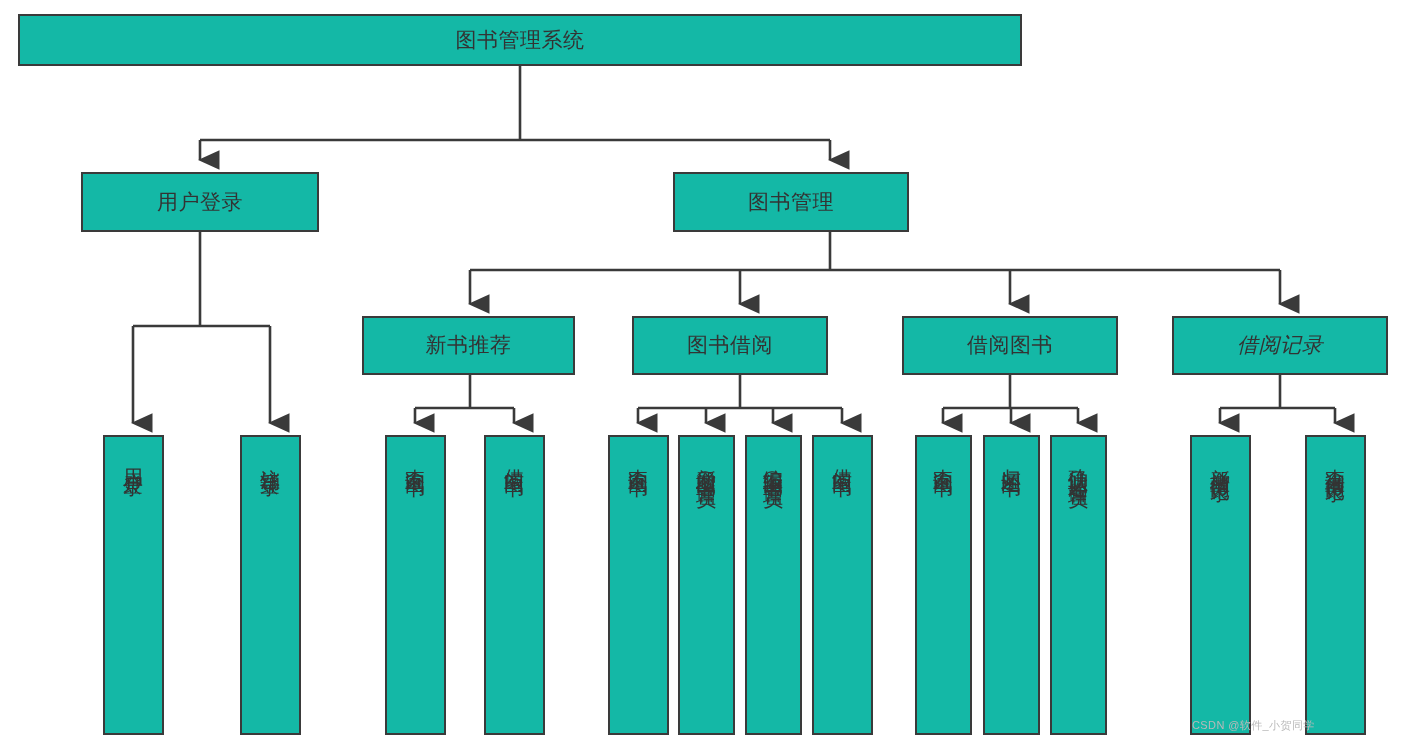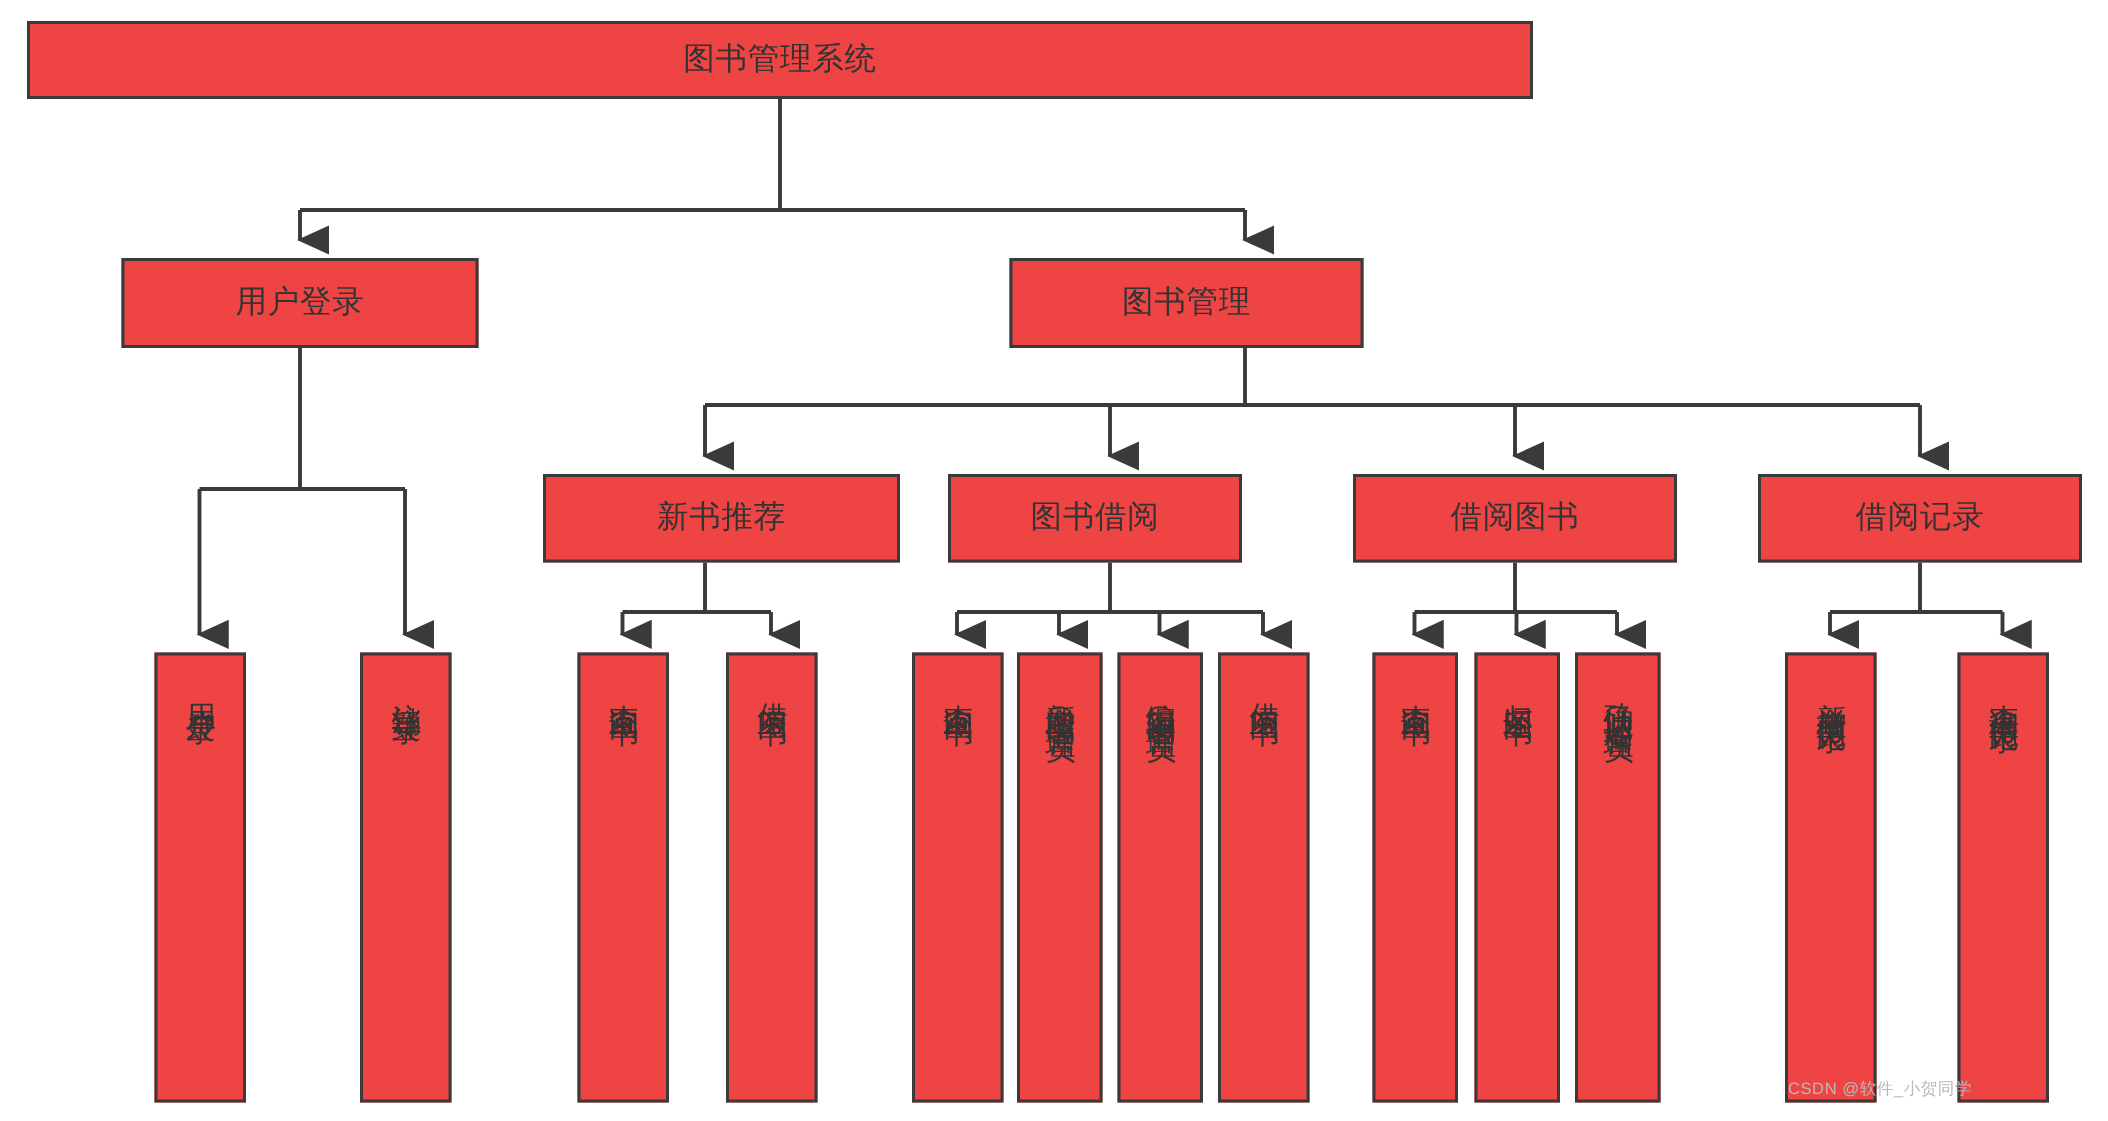--- a/index.html
+++ b/index.html
@@ -23,21 +23,21 @@
     left: 0;
     top: 0;
     width: 1405px;
     height: 747px;
     pointer-events: none;
   }
   .node {
     position: absolute;
     box-sizing: border-box;
     border: 2.5px solid #3a3a3a;
-    background: #ef4444;
+    background: #14b8a6;
     display: flex;
     align-items: center;
     justify-content: center;
     color: #2b2b2b;
     z-index: 2;
   }
   .node .lbl {
     display: block;
     text-align: center;
     line-height: 1.16;
@@ -129,30 +129,30 @@
     <span class="lbl">图书管理系统</span>
   </div>
 
   <div class="node h" id="n-l2-0" style="left: 81px; top: 172px; width: 238px; height: 60px;">
     <span class="lbl">用户登录</span>
   </div>
   <div class="node h" id="n-l2-1" style="left: 673px; top: 172px; width: 236px; height: 60px;">
     <span class="lbl">图书管理</span>
   </div>
 
-  <div class="node h" id="n-l3-0" style="left: 362px; top: 316px; width: 238px; height: 59px;">
+  <div class="node h" id="n-l3-0" style="left: 362px; top: 316px; width: 213px; height: 59px;">
     <span class="lbl">新书推荐</span>
   </div>
   <div class="node h" id="n-l3-1" style="left: 632px; top: 316px; width: 196px; height: 59px;">
     <span class="lbl">图书借阅</span>
   </div>
   <div class="node h" id="n-l3-2" style="left: 902px; top: 316px; width: 216px; height: 59px;">
     <span class="lbl">借阅图书</span>
   </div>
-  <div class="node h" id="n-l3-3" style="left: 1172px; top: 316px; width: 216px; height: 59px;">
+  <div class="node h" id="n-l3-3" style="left: 1172px; top: 316px; width: 216px; height: 59px; font-style: italic;">
     <span class="lbl">借阅记录</span>
   </div>
 
   <div class="node v" id="n-lf-0" style="left: 103px; top: 435px; width: 61px; height: 300px;">
     <span class="lbl">用户登录</span>
   </div>
   <div class="node v" id="n-lf-1" style="left: 240px; top: 435px; width: 61px; height: 300px;">
     <span class="lbl">注销登录</span>
   </div>
   <div class="node v" id="n-lf-2" style="left: 385px; top: 435px; width: 61px; height: 300px;">

